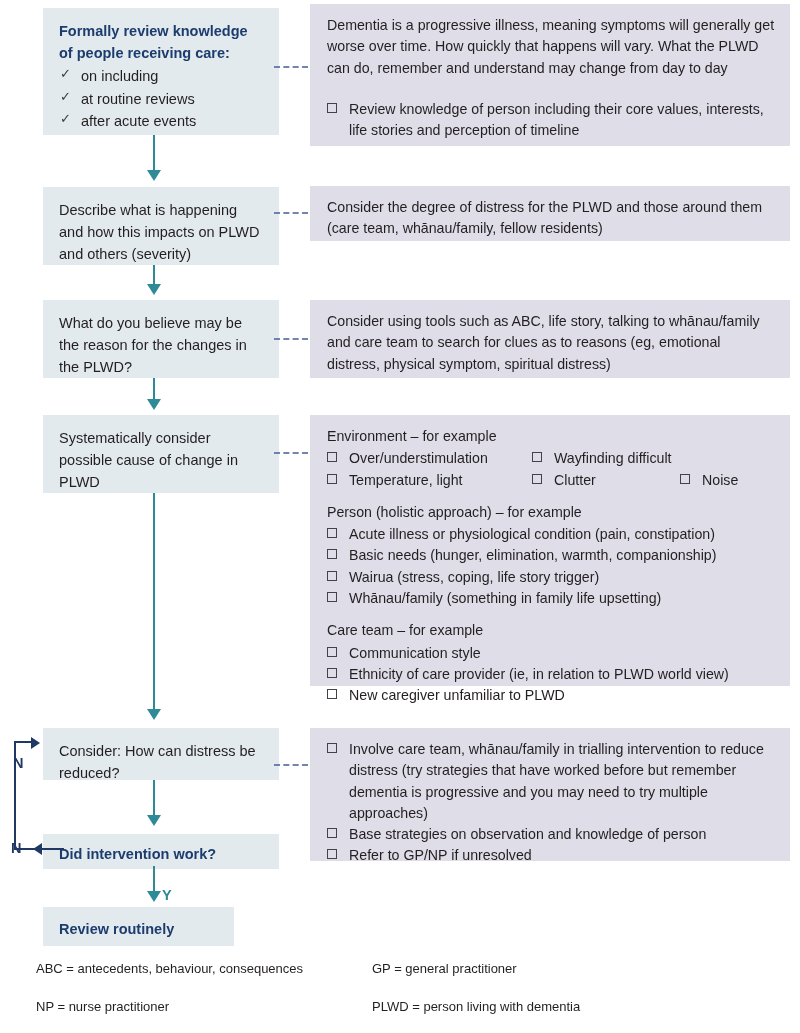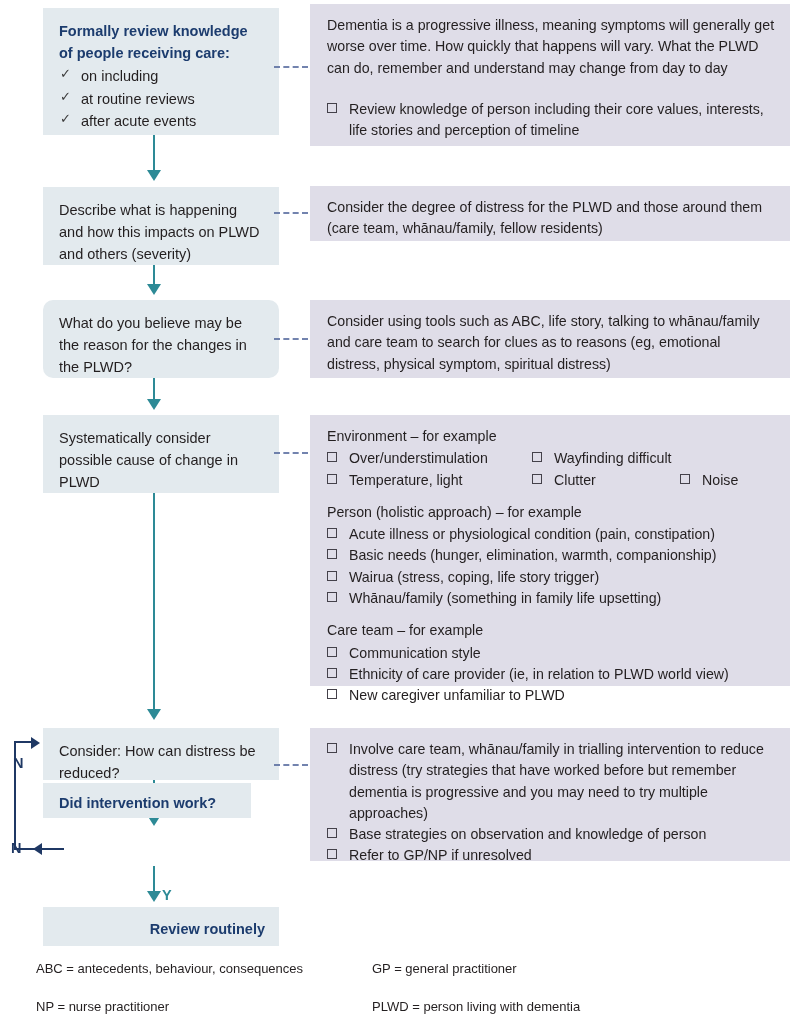--- a/index.html
+++ b/index.html
@@ -191,21 +191,21 @@
 
   <div class="rbox" style="left:310px; top:186px; width:480px; height:55px;">
     <div>Consider the degree of distress for the PLWD and those around them (care team, whānau/family, fellow residents)</div>
   </div>
 
   <div class="dotted" style="left:274px; top:212px; width:34px;"></div>
 
   <div class="vline" style="left:153px; top:265px; height:22px;"></div>
   <div class="arrowhead" style="left:147px; top:284px;"></div>
 
-  <div class="lbox" style="left:36px; top:300px; width:236px; height:78px;border-radius:10px;">
+  <div class="lbox" style="left:36px; top:300px; width:236px; height:78px;">
     <div>What do you believe may be the reason for the changes in the PLWD?</div>
   </div>
 
   <div class="rbox" style="left:310px; top:300px; width:480px; height:78px;">
     <div>Consider using tools such as ABC, life story, talking to whānau/family and care team to search for clues as to reasons (eg, emotional distress, physical symptom, spiritual distress)</div>
   </div>
 
   <div class="dotted" style="left:274px; top:338px; width:34px;"></div>
 
   <div class="vline" style="left:153px; top:378px; height:24px;"></div>
@@ -301,29 +301,29 @@
       <span class="box"></span>
       <span>Refer to GP/NP if unresolved</span>
     </div>
   </div>
 
   <div class="dotted" style="left:274px; top:764px; width:34px;"></div>
 
   <div class="vline" style="left:153px; top:780px; height:38px;"></div>
   <div class="arrowhead" style="left:147px; top:815px;"></div>
 
-  <div class="lbox heading-blue" style="left:36px; top:783px; width:208px; height:35px; padding-top:9px;">
+  <div class="lbox heading-blue" style="left:36px; top:834px; width:236px; height:35px; padding-top:9px;">
     <div>Did intervention work?</div>
   </div>
 
   <div class="vline" style="left:153px; top:866px; height:29px;"></div>
   <div class="arrowhead" style="left:147px; top:891px;"></div>
   <div class="ylabel" style="left:162px; top:887px;">Y</div>
 
-  <div class="lbox heading-blue" style="left:36px; top:907px; width:236px; height:39px; padding-top:11px;text-align:right;">
+  <div class="lbox heading-blue" style="left:36px; top:907px; width:191px; height:39px; padding-top:11px;">
     <div>Review routinely</div>
   </div>
 
   <div class="nloop" style="left:0px; top:725px; width:70px; height:140px;">
 
     <div class="seg" style="left:14px; top:16px; width:2px; height:109px;"></div>
 
     <div class="seg" style="left:14px; top:16px; width:18px; height:2px;"></div>
     <div class="ah-right" style="left:31px; top:12px;"></div>
 

